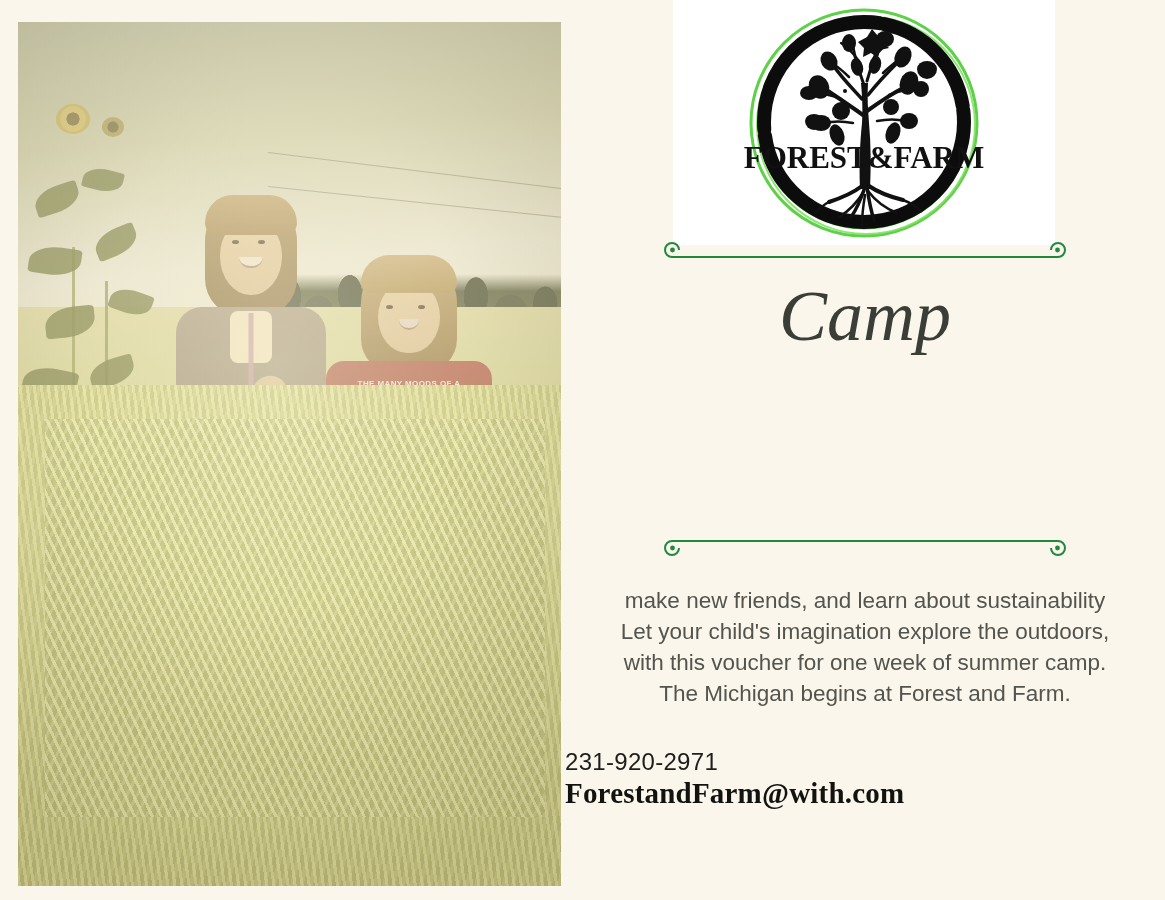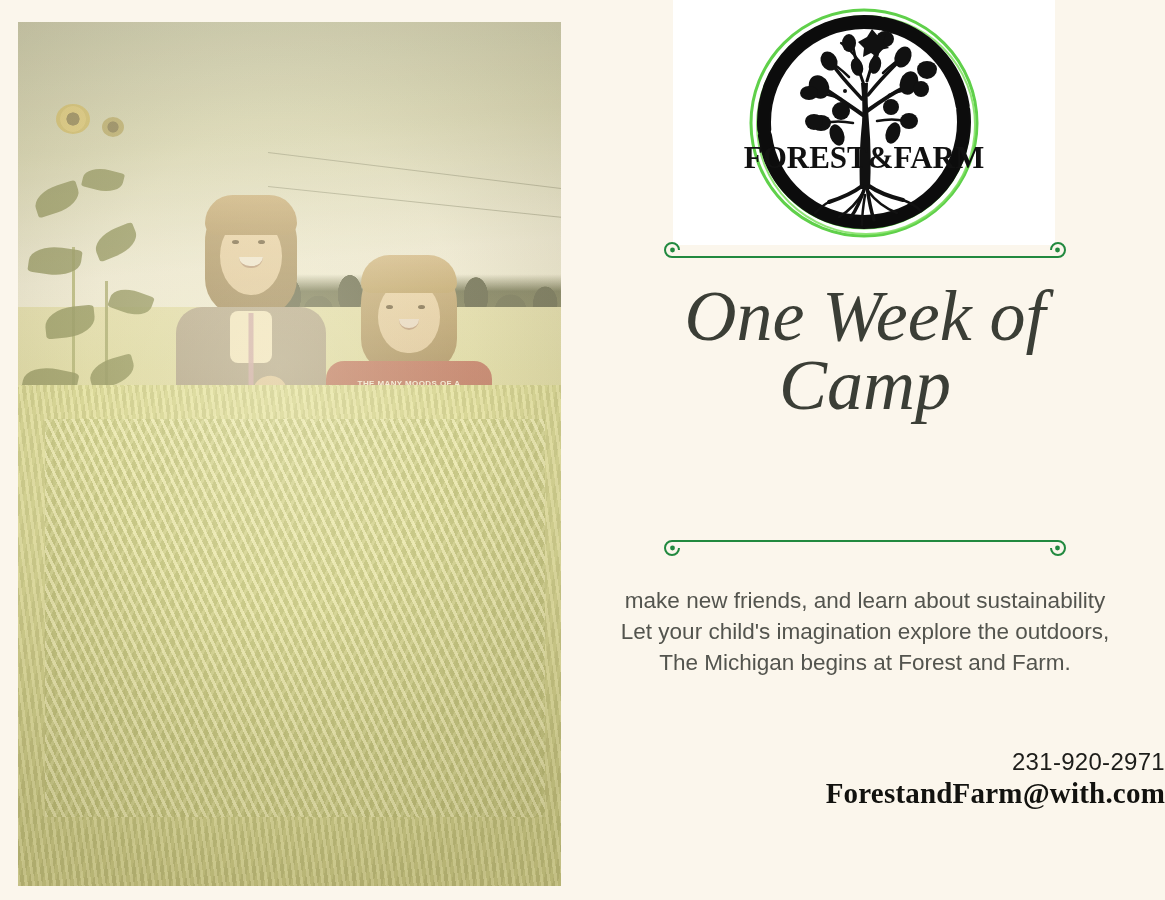--- a/index.html
+++ b/index.html
@@ -263,21 +263,21 @@
     position:absolute; left:10px; top:585px; width:580px;
     text-align:center;
     font-family:"Liberation Sans", sans-serif;
     font-size:22.5px;
     line-height:1.38;
     color:#53544e;
   }
   .body-copy span { display:block; white-space:nowrap; }
 
   .contact {
-    position:absolute; left:0; top:748px; width:600px; text-align:right;
+    position:absolute; left:0; top:748px; width:600px; text-align:left;
   }
   .c-phone {
     font-family:"Liberation Sans", sans-serif;
     font-size:24px; color:#1d1d1a; line-height:1.15; letter-spacing:.3px;
   }
   .c-web, .c-email {
     font-family:"Liberation Serif", serif;
     font-weight:bold; font-size:29px; color:#12120f; line-height:1.18;
     letter-spacing:.2px;
   }
@@ -466,37 +466,37 @@
       <svg width="410" height="22" viewBox="0 0 410 22">
         <line x1="12" y1="17" x2="398" y2="17" stroke="#21893f" stroke-width="2"></line>
         <path d="M12 17 a7 7 0 1 1 7 -7" fill="none" stroke="#21893f" stroke-width="2"></path>
         <circle cx="12.5" cy="10" r="2.4" fill="#21893f"></circle>
         <path d="M398 17 a7 7 0 1 0 -7 -7" fill="none" stroke="#21893f" stroke-width="2"></path>
         <circle cx="397.5" cy="10" r="2.4" fill="#21893f"></circle>
       </svg>
     </div>
 
     <div class="headline">
-      <span class="l1">One Week of</span>
       <span class="l3">Camp</span>
     </div>
 
     <div class="divider divider-bottom">
       <svg width="410" height="22" viewBox="0 0 410 22">
         <line x1="12" y1="6" x2="398" y2="6" stroke="#21893f" stroke-width="2"></line>
         <path d="M12 6 a7 7 0 1 0 7 7" fill="none" stroke="#21893f" stroke-width="2"></path>
         <circle cx="12.5" cy="13" r="2.4" fill="#21893f"></circle>
         <path d="M398 6 a7 7 0 1 1 -7 7" fill="none" stroke="#21893f" stroke-width="2"></path>
         <circle cx="397.5" cy="13" r="2.4" fill="#21893f"></circle>
       </svg>
     </div>
 
     <div class="body-copy">
       <span>make new friends, and learn about sustainability</span>
       <span>Let your child's imagination explore the outdoors,</span>
+      <span>with this voucher for one week of summer camp.</span>
       <span>The Michigan begins at Forest and Farm.</span>
     </div>
 
     <div class="contact">
       <div class="c-phone">231-920-2971</div>
       <div class="c-email">ForestandFarm@with.com</div>
     </div>
 
   </div>
 </div>

